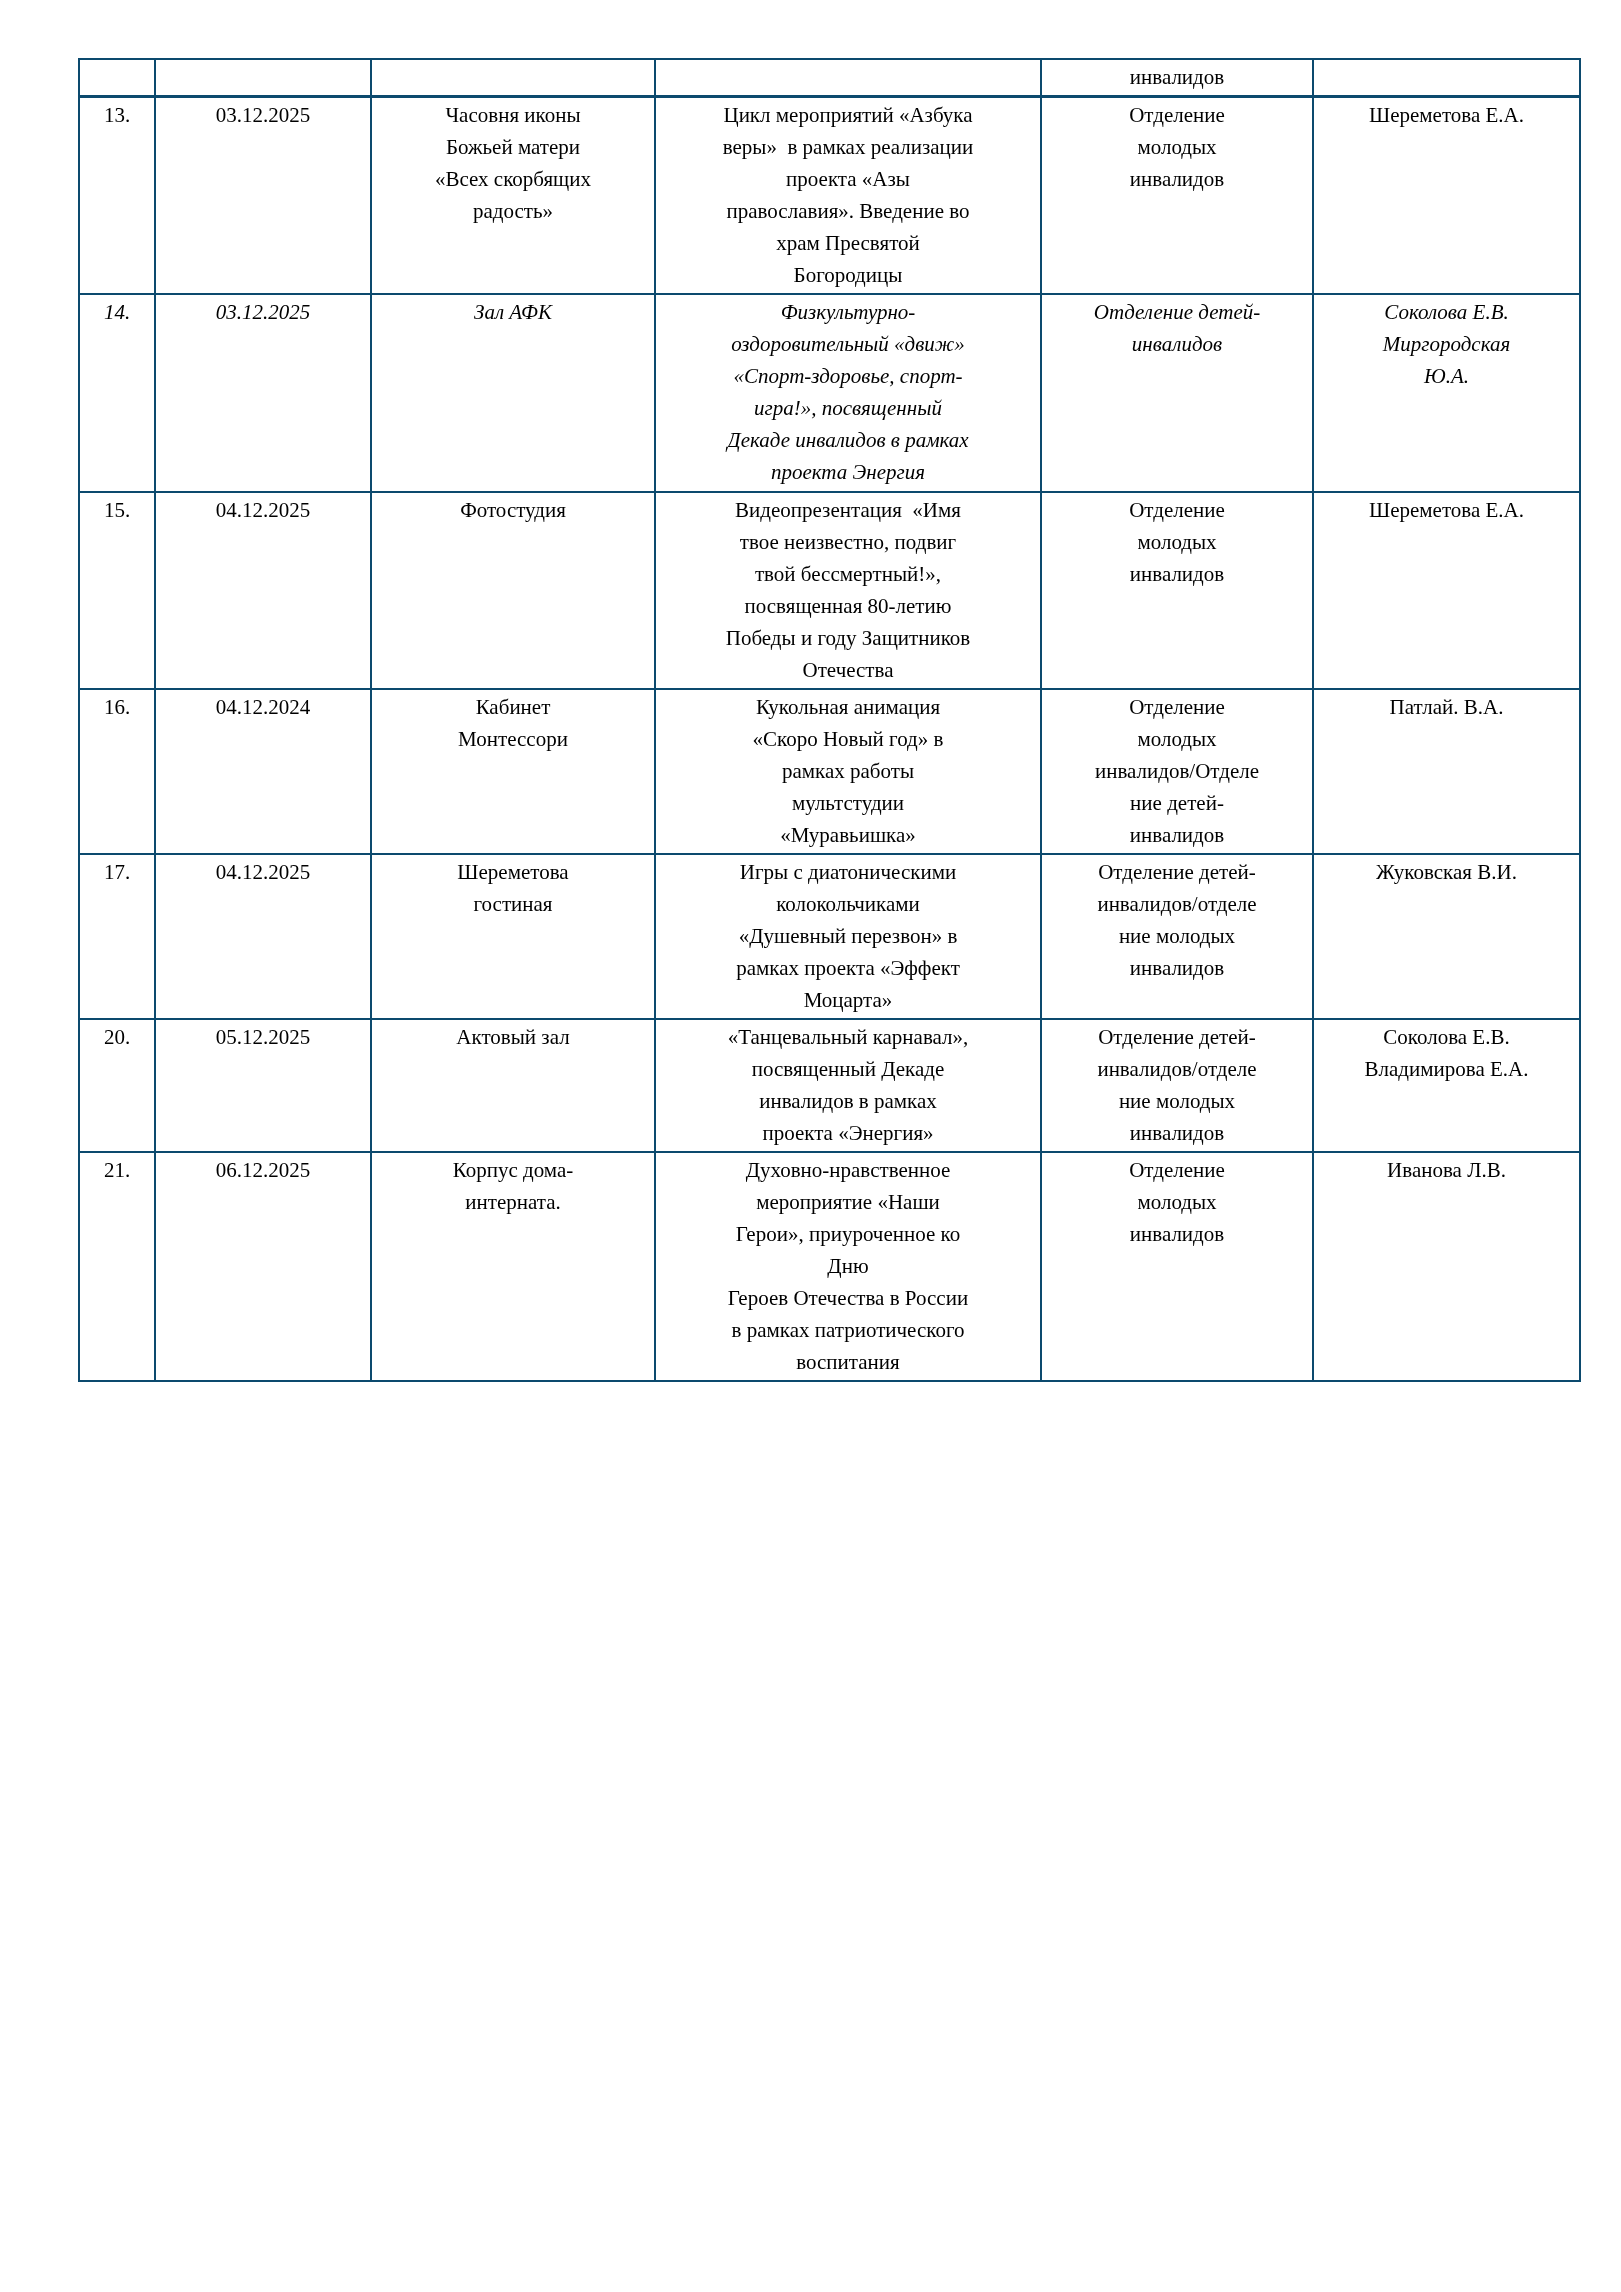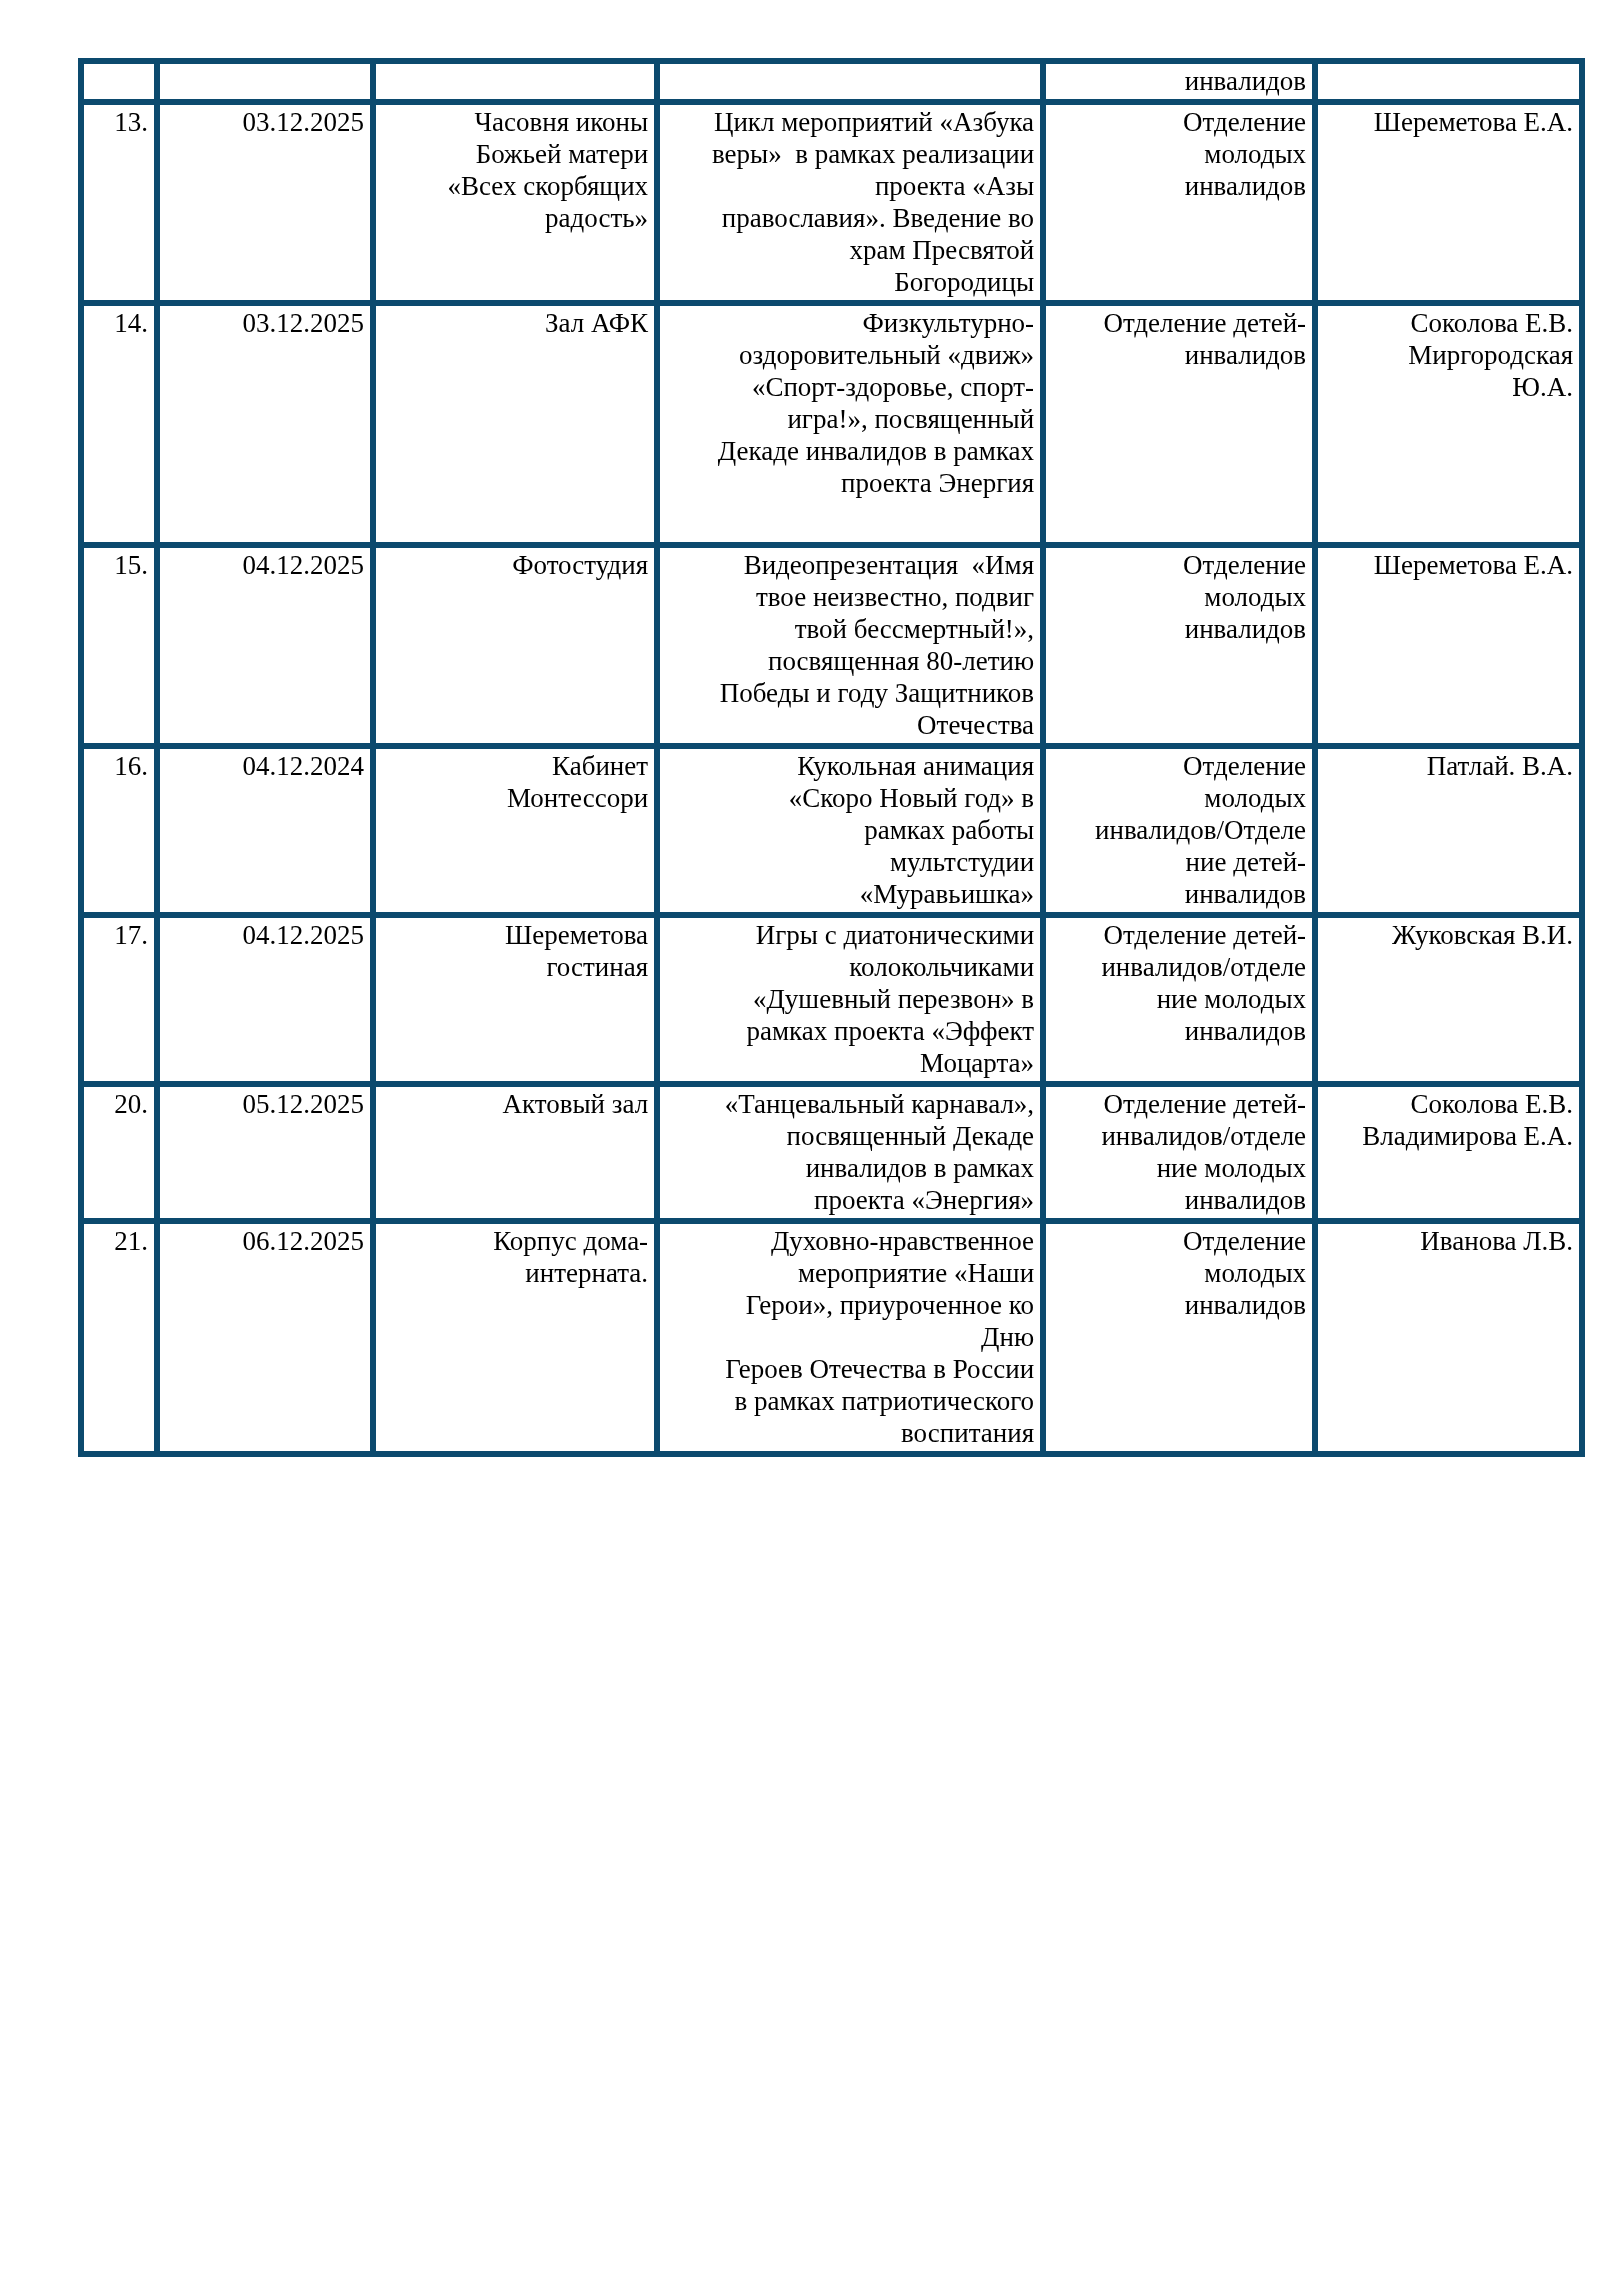--- a/index.html
+++ b/index.html
@@ -22,34 +22,34 @@
     border-collapse: collapse;
     table-layout: fixed;
   }
   table.schedule col.c-number      { width: 76px;  }
   table.schedule col.c-date        { width: 216px; }
   table.schedule col.c-place       { width: 284px; }
   table.schedule col.c-event       { width: 386px; }
   table.schedule col.c-department  { width: 272px; }
   table.schedule col.c-responsible { width: 267px; }
   table.schedule td {
-    border: 6px solid #0c4a6e;
+    border: 2px solid #0c4a6e;
     vertical-align: top;
-    text-align: right;
-    font-size: 27px;
+    text-align: center;
+    font-size: 21px;
     line-height: 32px;
     padding: 1px 5.9px 2px 5.9px;
     white-space: pre-wrap;
     overflow: hidden;
   }
   table.schedule tr.partial td { border-bottom-width: 3.9px; }
   
   table.schedule tbody tr:nth-child(1)  { height: 36px;  }
   table.schedule tbody tr:nth-child(2)  { height: 196px; margin-top: 12px; }
-  table.schedule tbody tr:nth-child(3)  { height: 242px; }
+  table.schedule tbody tr:nth-child(3)  { height: 198px; font-style: italic; }
   table.schedule tbody tr:nth-child(4)  { height: 178px; }
   table.schedule tbody tr:nth-child(5)  { height: 165px; }
   table.schedule tbody tr:nth-child(6)  { height: 164px; }
   table.schedule tbody tr:nth-child(7)  { height: 130px; }
   table.schedule tbody tr:nth-child(8)  { height: 130px; }
   table.schedule tbody tr:nth-child(9)  { height: 129px; margin-top: 28px; }
   table.schedule tbody tr:nth-child(10) { height: 272px; padding-left: 32px; }
 </style>
 </head>
 <body>

